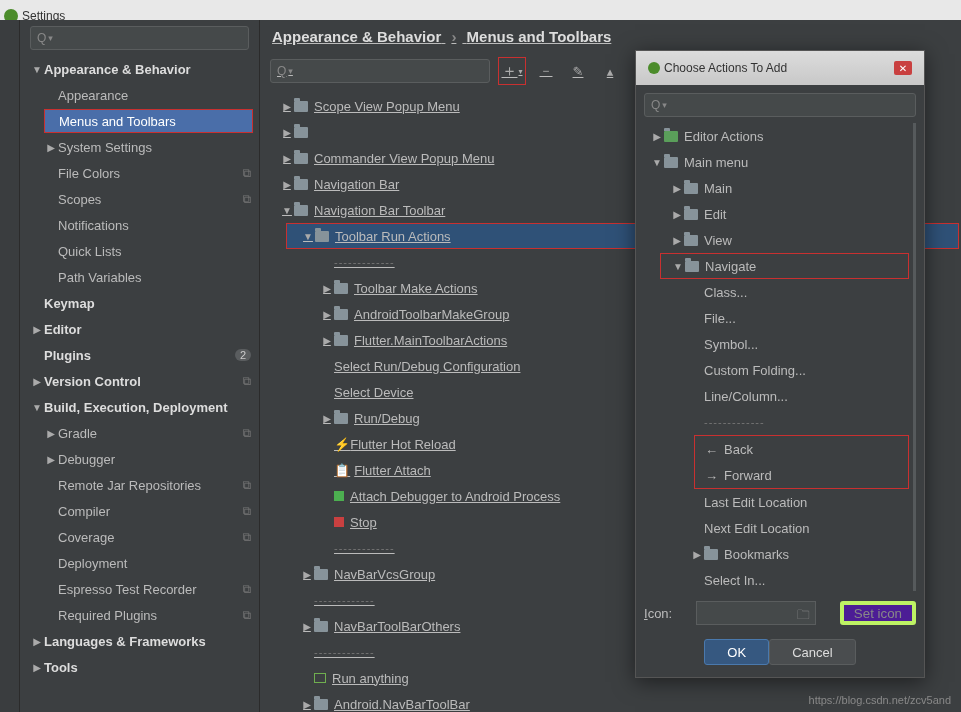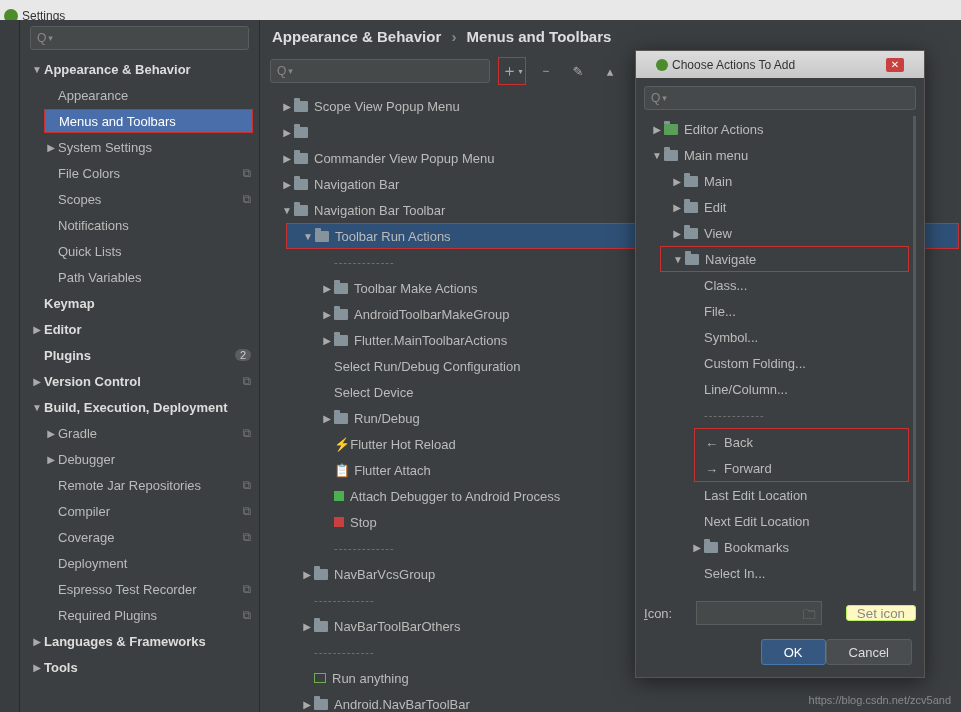--- a/index.html
+++ b/index.html
@@ -20,43 +20,43 @@
 .tree { overflow-y:auto; flex:1; }
 .row { display:flex; align-items:center; height:26px; padding-right:8px; cursor:pointer; white-space:nowrap; }
 .row .arr { width:14px; display:inline-block; text-align:center; color:#aaa; font-size:10px;}
 .row .lbl { flex:1; overflow:hidden; text-overflow:ellipsis; }
 .row .trail { color:#777; font-size:12px; }
 .bold { font-weight:bold; color:#ddd; }
 .selected { background:#4a6ea9 !important; color:#fff; }
 .selected .lbl{color:#fff;}
 .badge { background:#5a5d5f; color:#ccc; border-radius:8px; padding:0 5px; font-size:11px; }
 
-.content { flex:1; display:flex; flex-direction:column; background:#3c3f41; min-width:0;}
+.content { flex:1; display:flex; flex-direction:column; background:#3c3f41; min-width:0;text-decoration:underline;}
 .breadcrumb { padding: 8px 12px; font-size:15px; font-weight:bold; color:#ddd; }
 .breadcrumb .sep { color:#888; margin:0 6px;}
 .toolbar { display:flex; align-items:center; padding: 4px 10px; gap:8px; }
 .content .search { margin:0; width:220px; }
 .tb-btn { width:24px; height:24px; display:flex; align-items:center; justify-content:center; color:#aaa; cursor:pointer; }
 .redbox { border:1px solid #c93030; padding:2px;}
 .body-tree { flex:1; overflow-y:auto; padding-top:4px;}
 
 .folder-ico { width:14px; height:11px; background:#87939a; display:inline-block; margin-right:6px; border-radius:1px; position:relative; vertical-align:middle;}
 .folder-ico::before { content:""; position:absolute; top:-3px; left:0; width:6px; height:3px; background:#87939a; border-radius:1px 1px 0 0;}
 .sep-dash { color:#777; letter-spacing:1px; font-size:11px;}
 
 .dialog { position:absolute; left:635px; top:50px; width:290px; height:628px; background:#3c3f41; border:1px solid #555; box-shadow:0 4px 20px rgba(0,0,0,0.5); display:flex; flex-direction:column; }
-.dlg-title { background:linear-gradient(#dcdcdc,#c8c8c8); height:27px; display:flex; align-items:center; padding:0 20px; font-size:12px; color:#333; }
+.dlg-title { background:linear-gradient(#dcdcdc,#c8c8c8); height:34px; display:flex; align-items:center; padding:0 12px; font-size:12px; color:#333; }
 .dlg-title .ico { width:12px; height:12px; background:#4c8c2b; border-radius:50%; margin-right:4px;}
 .dlg-title .close { margin-left:auto; width:18px; height:14px; background:#c94040; color:#fff; font-size:10px; display:flex; align-items:center; justify-content:center; border-radius:2px; cursor:pointer;}
 .dlg-body { flex:1; display:flex; flex-direction:column; padding:8px; min-height:0;}
 .dlg-tree { flex:1; overflow-y:auto; border-right:3px solid #565a5c; padding-right:2px; margin-top:6px; min-height:0;}
 .icon-row { display:flex; align-items:center; gap:24px; padding:6px 0; margin-top:4px;}
 .icon-row input { flex:1; height:24px; background:#45494a; border:1px solid #5a5d5e; color:#bbb; padding:0 4px;}
-.seticon-btn { height:16px; padding:0 10px; background:#fef9c3; border:1px solid #bef264; color:#888; border-radius:3px;}
-.dlg-buttons { display:flex; justify-content:flex-end; padding:8px 4px 4px;}
+.seticon-btn { height:24px; padding:0 10px; background:#4c1d95; border:4px solid #bef264; color:#888; border-radius:3px;}
+.dlg-buttons { display:flex; justify-content:center; padding:8px 4px 4px;}
 .btn { height:26px; padding:0 22px; border-radius:3px; border:1px solid #5a5d5e; background:#4a4d4f; color:#ddd; cursor:pointer; font-size:13px;}
 .btn.primary { background:#365880; border-color:#4a79ad; color:#fff;}
 
 .watermark { position:absolute; bottom:6px; right:10px; color:#888; font-size:11px;}
 
 .row.sel-dark { background:#2f5177; }
 .lightning{color:#f0b429;}
 .sqgreen{display:inline-block;width:10px;height:10px;background:#4caf50;margin-right:6px;vertical-align:middle;}
 .sqred{display:inline-block;width:10px;height:10px;background:#c94040;margin-right:6px;vertical-align:middle;}
 .term-ico{display:inline-block;width:12px;height:10px;border:1px solid #6fae4f;margin-right:6px;vertical-align:middle;}

